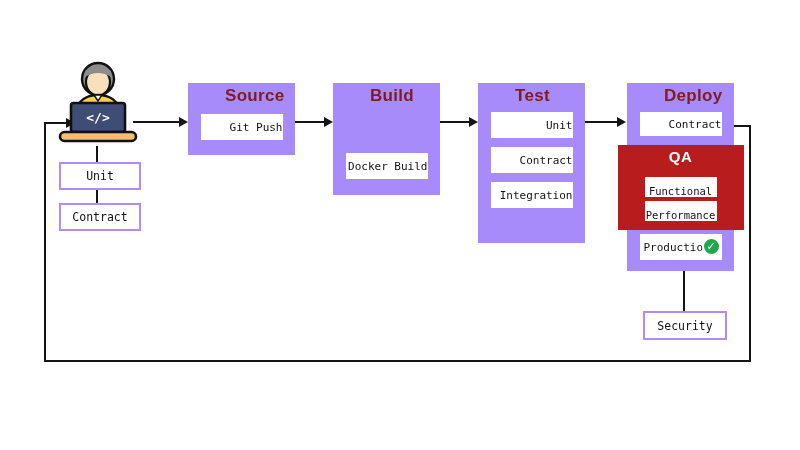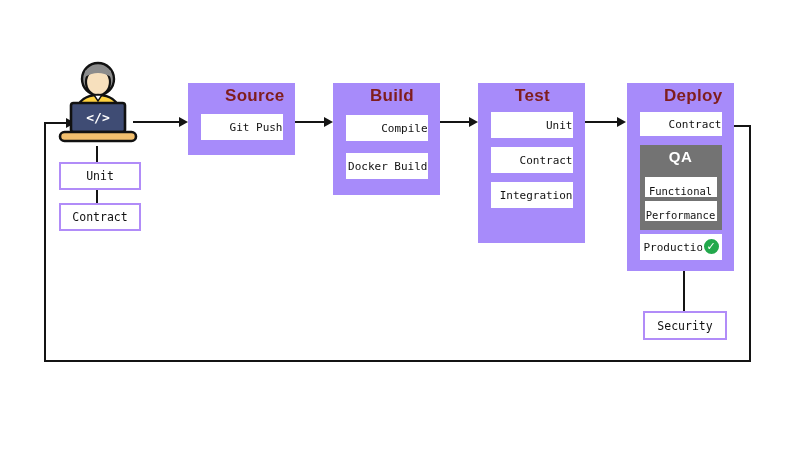--- a/index.html
+++ b/index.html
@@ -33,21 +33,21 @@
   }
   
   .obox{
     position:absolute;background:#ffffff;border:2px solid #b18cf8;
     display:flex;align-items:center;justify-content:center;
     font-size:11.5px;color:#111;white-space:nowrap;
   }
   
   .qa{
     position:absolute;left:50%;transform:translateX(-50%);
-    top:62px;width:82px;height:85px;background:#737373;
+    top:62px;width:82px;height:85px;background:#b91c1c;padding-left:44px;
   }
   .qa-title{
     position:absolute;top:3px;left:0;right:0;text-align:center;color:#fff;
     font-family:"Liberation Sans","DejaVu Sans",sans-serif;
     font-weight:bold;font-size:15px;letter-spacing:.5px;
   }
   .qa-step{
     position:absolute;left:50%;transform:translateX(-50%);
     width:72px;height:20px;background:#fff;
     display:flex;align-items:flex-end;justify-content:center;
@@ -114,23 +114,20 @@
 
   <div class="stage" style="left:188px;height:72px;">
     <div class="stage-title">Source</div>
     <div class="step" style="top:31px;">
       <span>Git Push</span>
     </div>
   </div>
 
   <div class="stage" style="left:333px;height:112px;">
     <div class="stage-title">Build</div>
-    <div class="step" style="top:32px;">
-      <span>Compile</span>
-    </div>
     <div class="step" style="top:70px;">
       <span>Docker Build</span>
     </div>
   </div>
 
   <div class="stage" style="left:478px;height:160px;">
     <div class="stage-title">Test</div>
     <div class="step" style="top:29px;">
       <span>Unit</span>
     </div>

